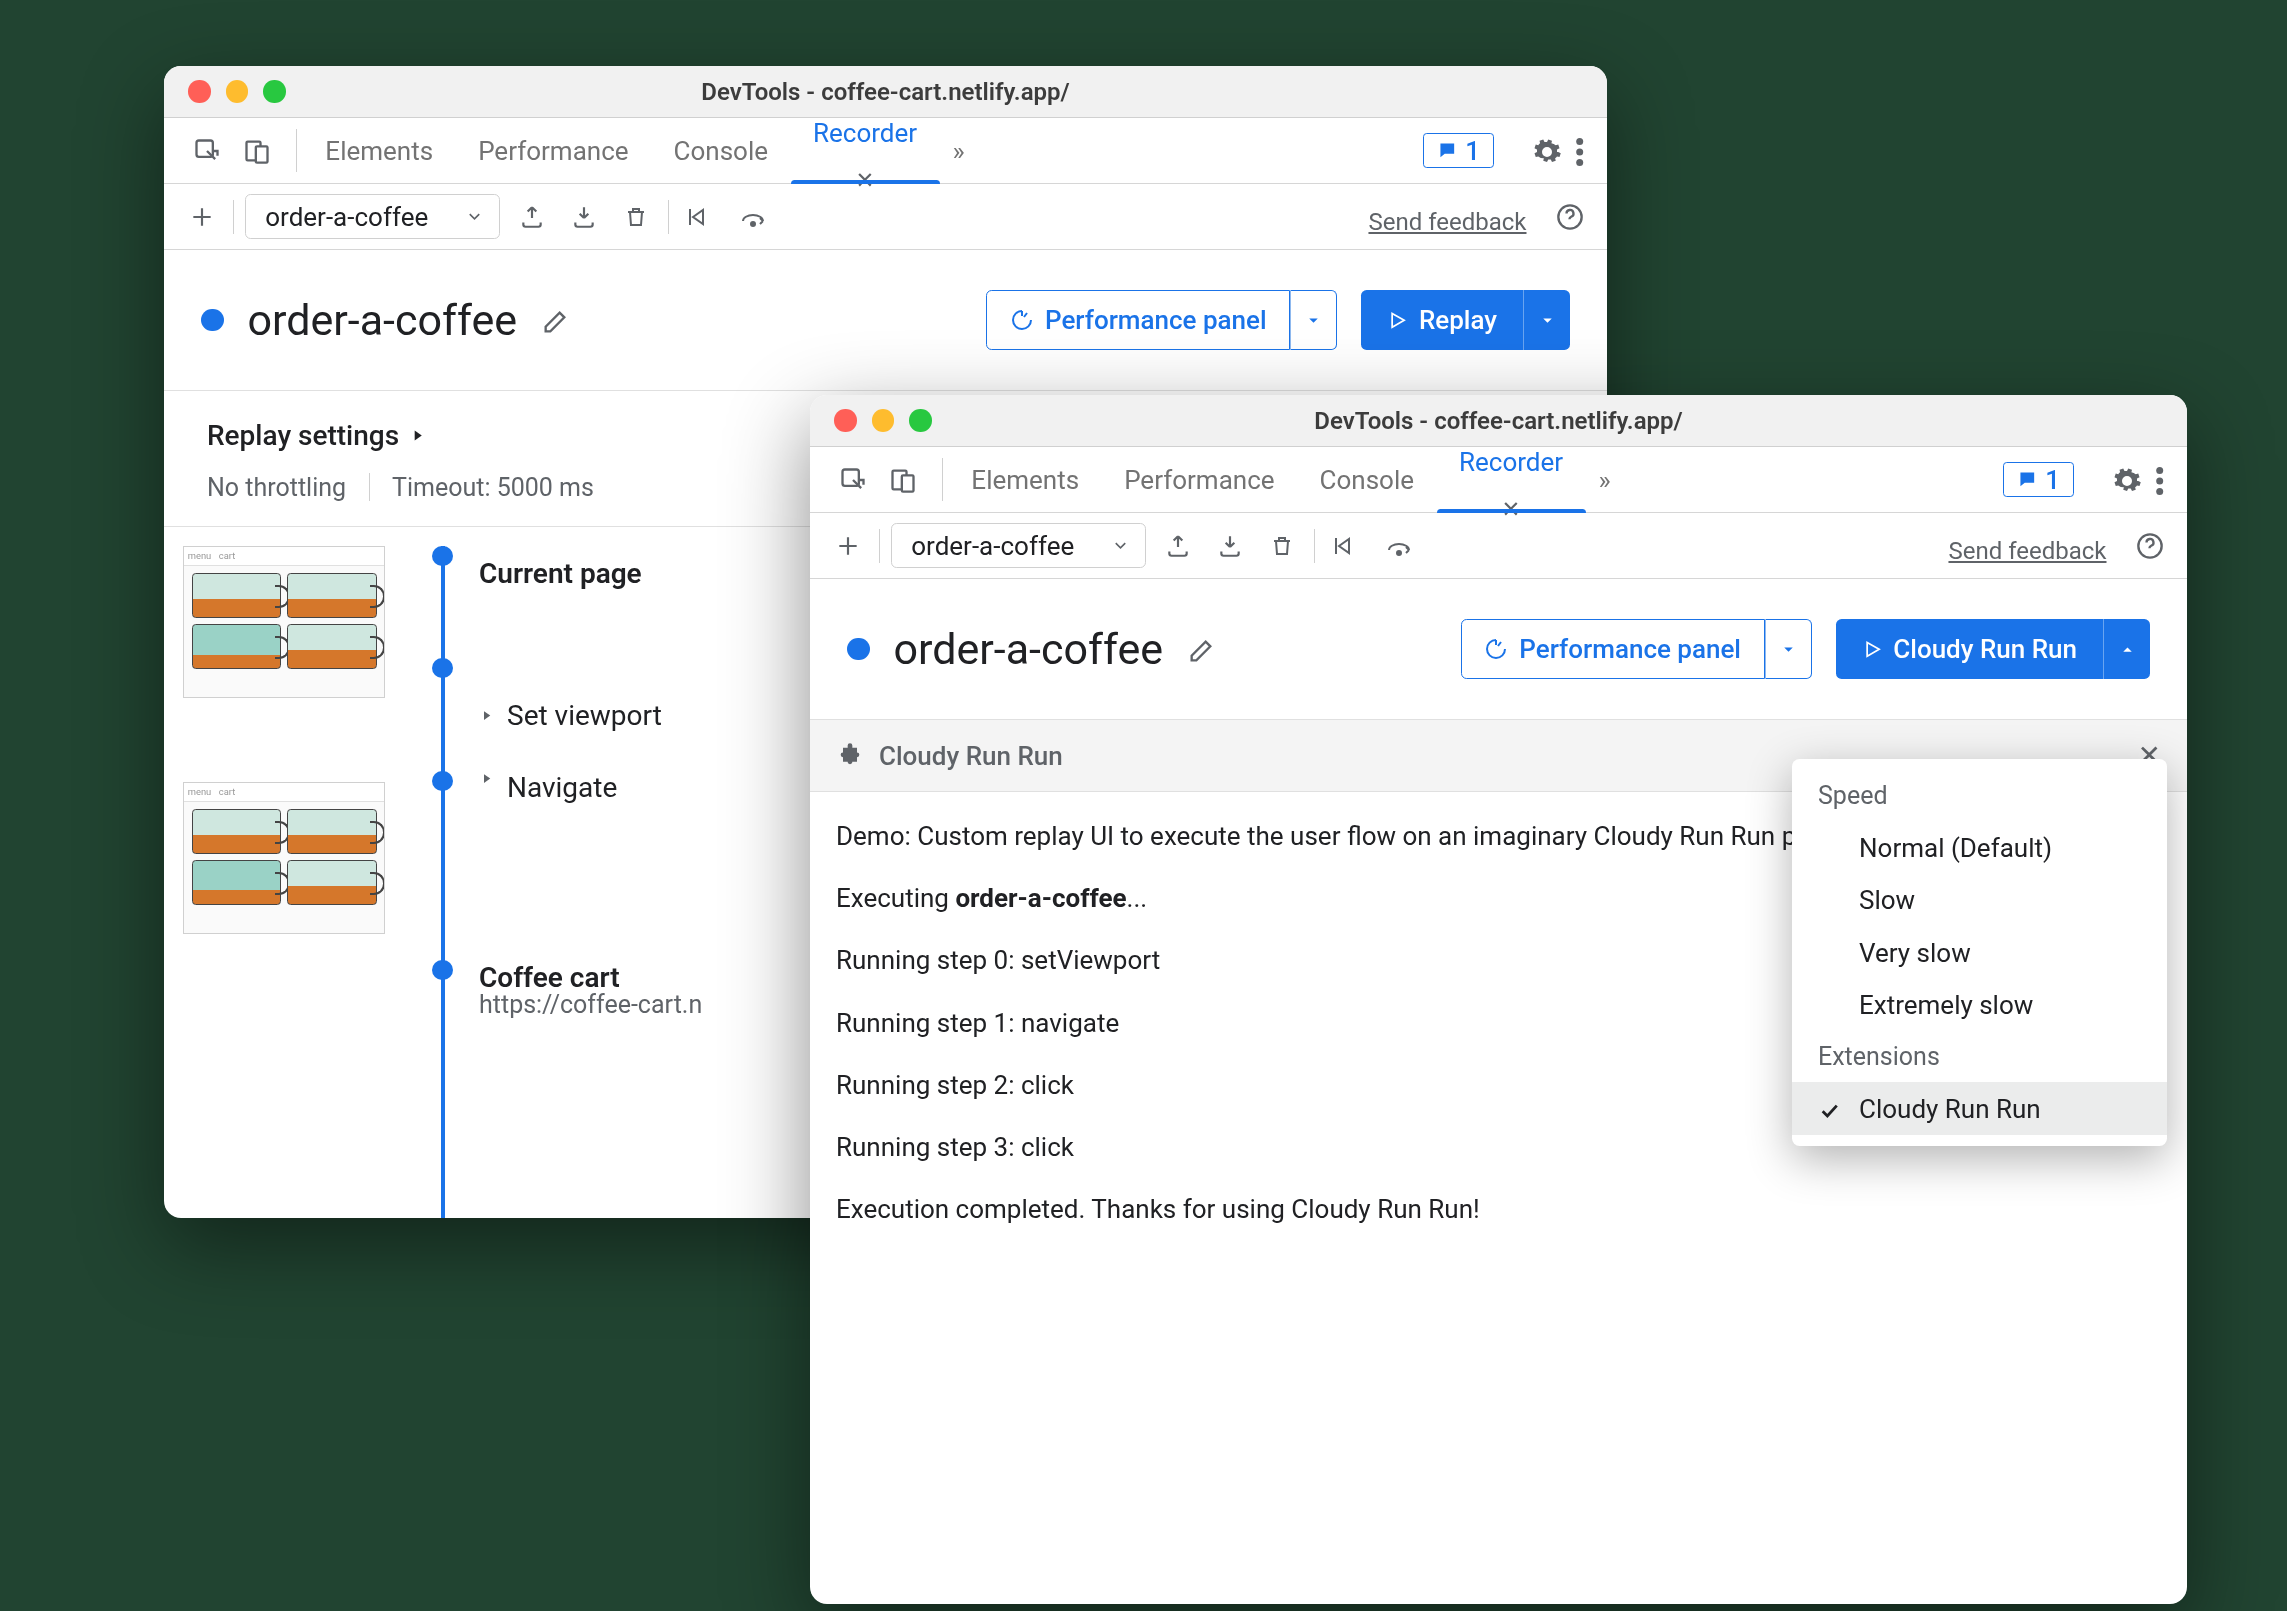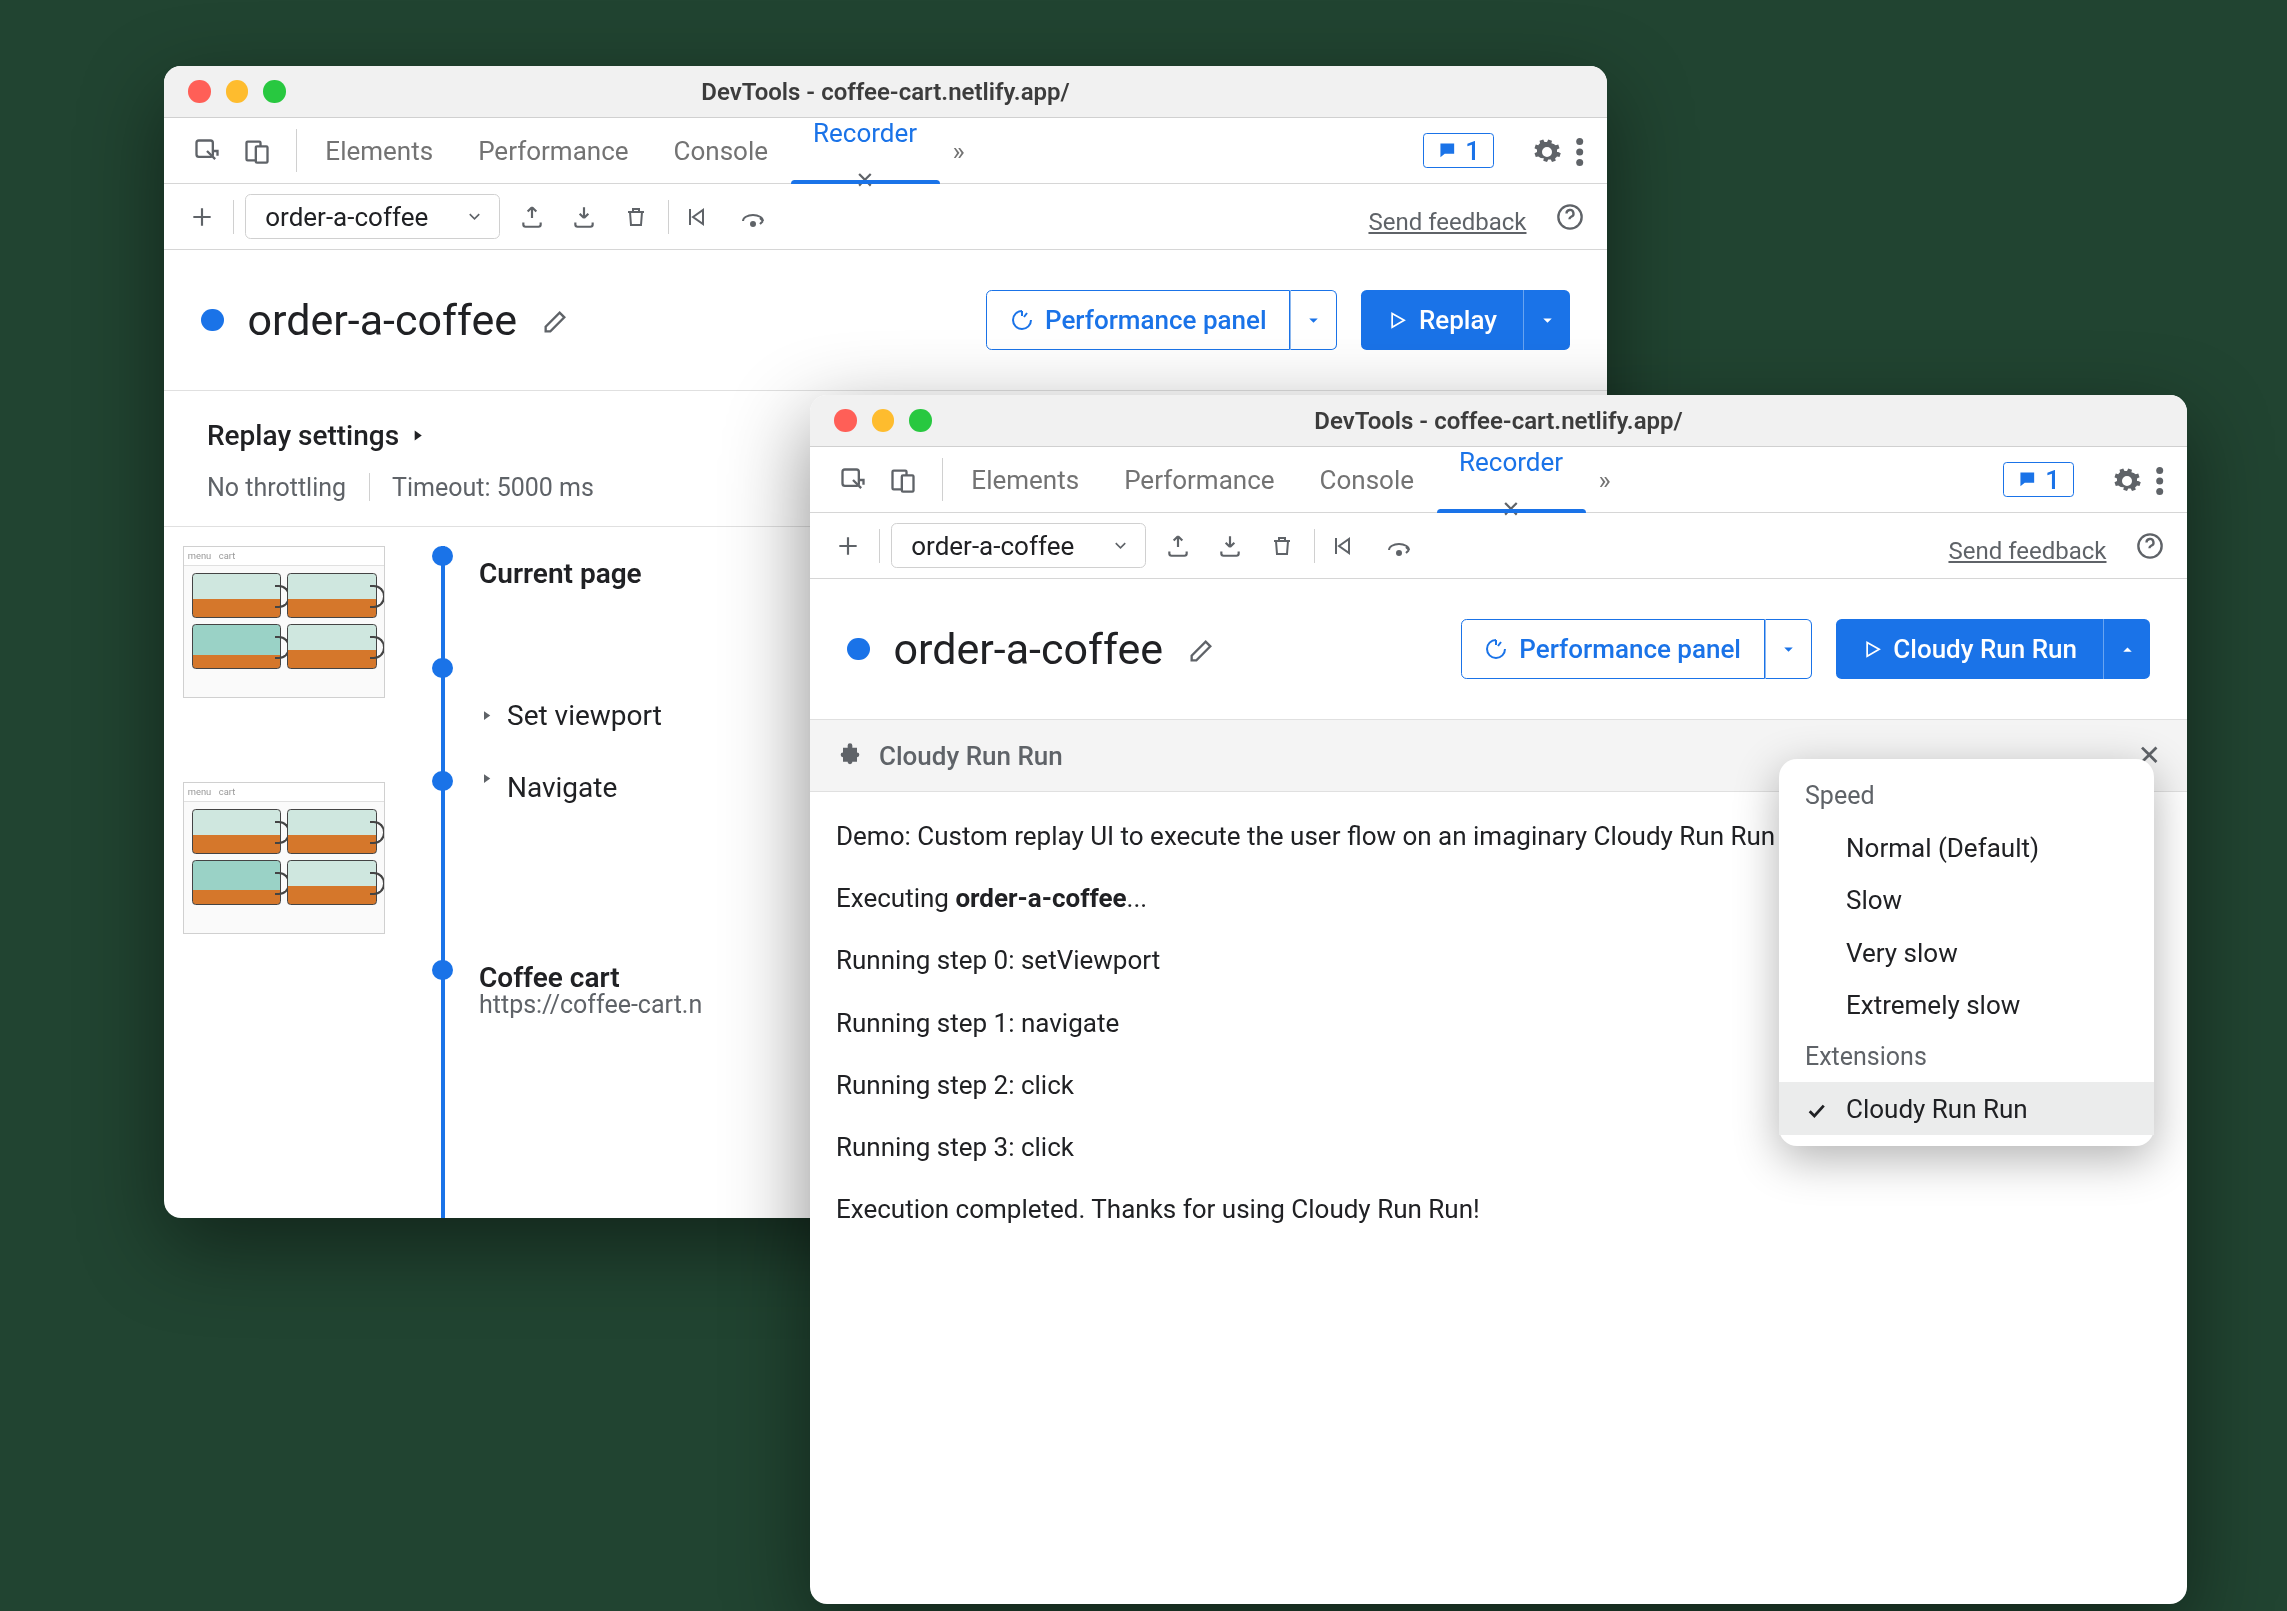--- a/index.html
+++ b/index.html
@@ -463,21 +463,21 @@
   <div class="panel-body">
     <p>Demo: Custom replay UI to execute the user flow on an imaginary Cloudy Run Run platform.</p>
     <p><span>Executing </span><strong>order-a-coffee</strong><span>...</span></p>
     <p>Running step 0: setViewport</p>
     <p>Running step 1: navigate</p>
     <p>Running step 2: click</p>
     <p>Running step 3: click</p>
     <p>Execution completed. Thanks for using Cloudy Run Run!</p>
   </div>
 
-  <div class="menu" style="top:364px; right:33px;border-radius:18px;">
+  <div class="menu" style="top:364px; right:20px;">
     <div class="section-label">Speed</div>
     <div class="item">Normal (Default)</div>
     <div class="item">Slow</div>
     <div class="item">Very slow</div>
     <div class="item">Extremely slow</div>
     <div class="section-label">Extensions</div>
     <div class="item selected">
       <span class="check"><svg width="22.5" height="22.5" viewBox="0 0 24 24" fill="none" stroke="#202124" stroke-width="3">
             <path d="M5 12l5 5L20 6"></path>
           </svg></span>

